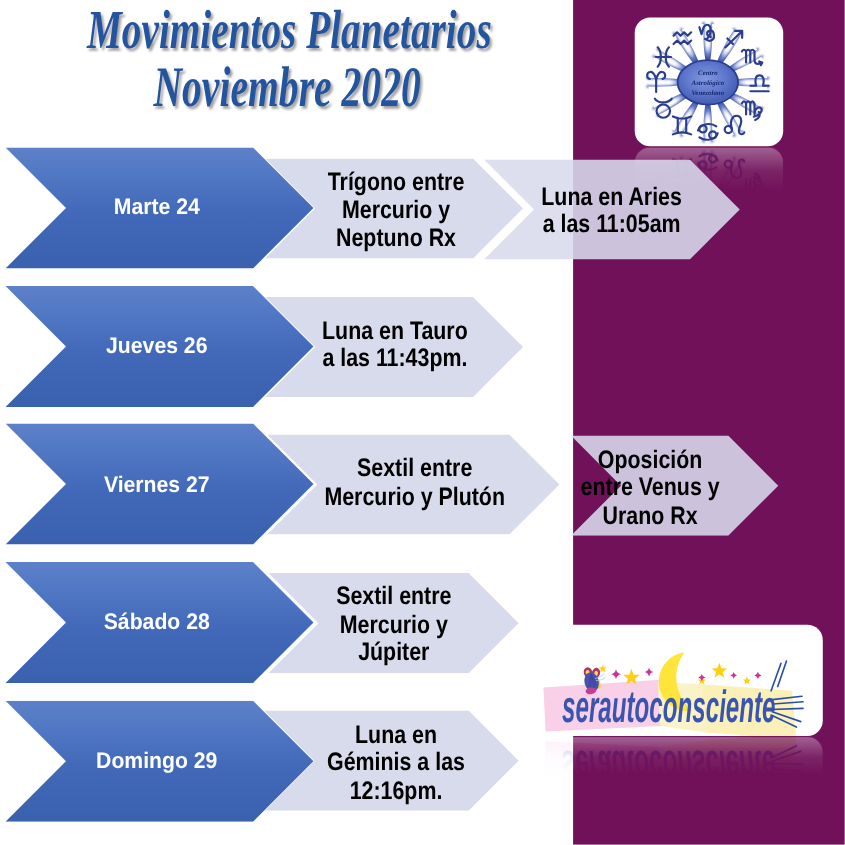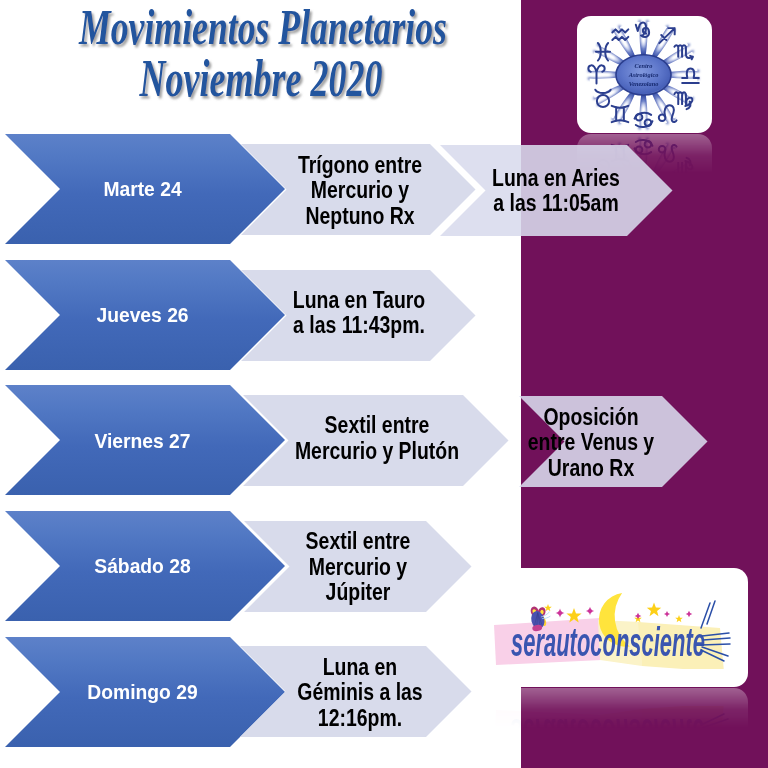--- a/index.html
+++ b/index.html
@@ -123,21 +123,21 @@
         <g fill="#16296e" font-family="Liberation Serif, serif" font-style="italic" font-weight="bold" text-anchor="middle">
           <text x="0" y="-6.5" font-size="6.3">Centro</text>
           <text x="0" y="2.5" font-size="6.3">Astrológico</text>
           <text x="0" y="11.5" font-size="6.3">Venezolano</text>
         </g>
         </g>
       </g>
     </svg>
   </div>
 
-  <div class="refl" style="position:absolute;left:482px;top:568px;width:266px;height:119px;background:#fff;border-radius:14px;">
+  <div class="refl" style="position:absolute;left:482px;top:568px;width:266px;height:101px;background:#fff;border-radius:14px;">
     <svg width="266" height="101" viewBox="0 0 266 101">
 
       <polygon points="12,57 118,50 120,92 14,97" fill="#f9d0e8"></polygon>
 
       <polygon points="116,52 158,54 160,98 118,92" fill="#fbf3c8"></polygon>
       <polygon points="156,54 238,60 242,104 160,98" fill="#fbf0b8"></polygon>
 
       <path d="M 12,-27 A 27,27 0 1 0 14,27 A 38.7,38.7 0 0 1 12,-27 Z" transform="translate(131,53) rotate(-6)" fill="#ffe43c"></path>
 
       <text x="29" y="88" font-size="41" font-style="italic" font-weight="bold" fill="#3a55b0" textLength="194" lengthAdjust="spacingAndGlyphs">serautoconsciente</text>

